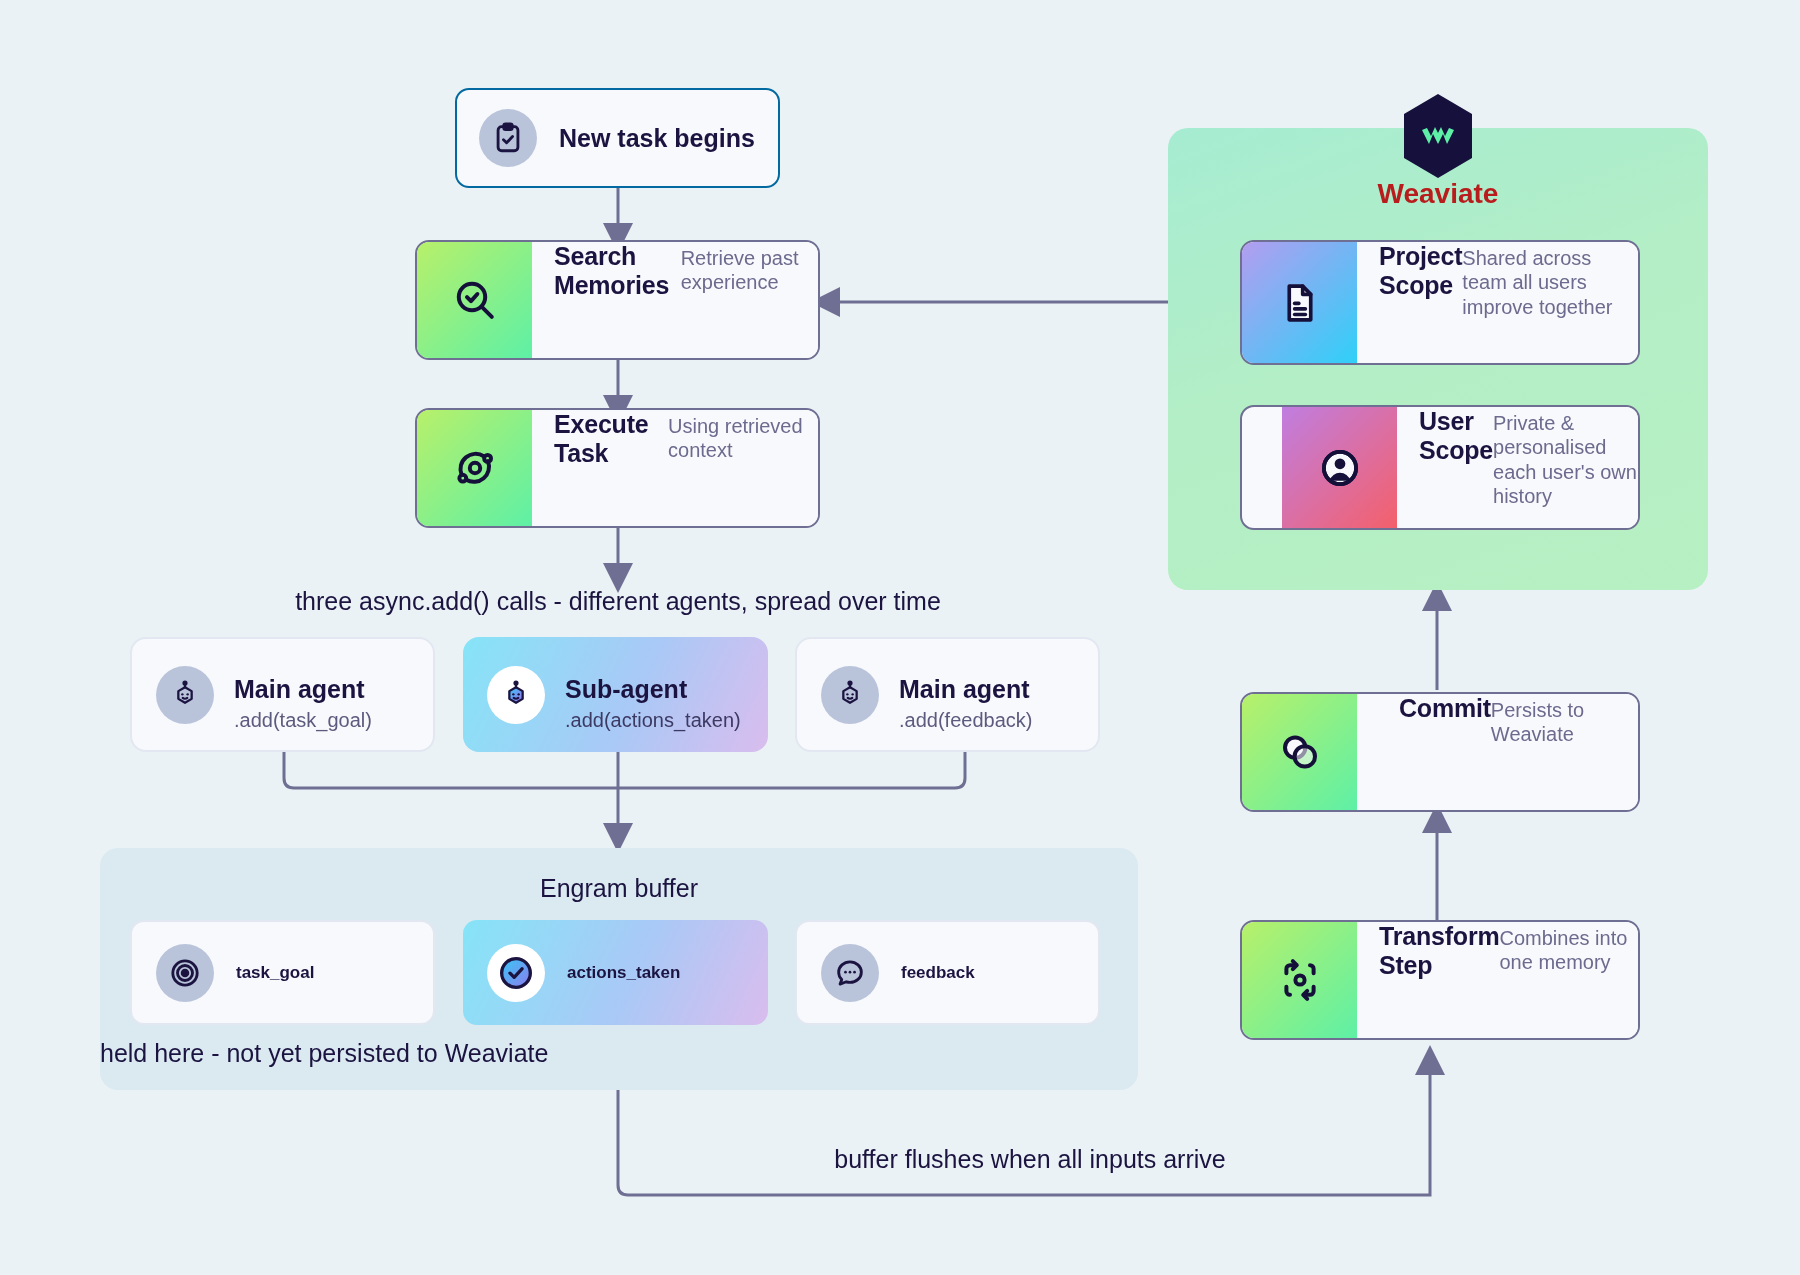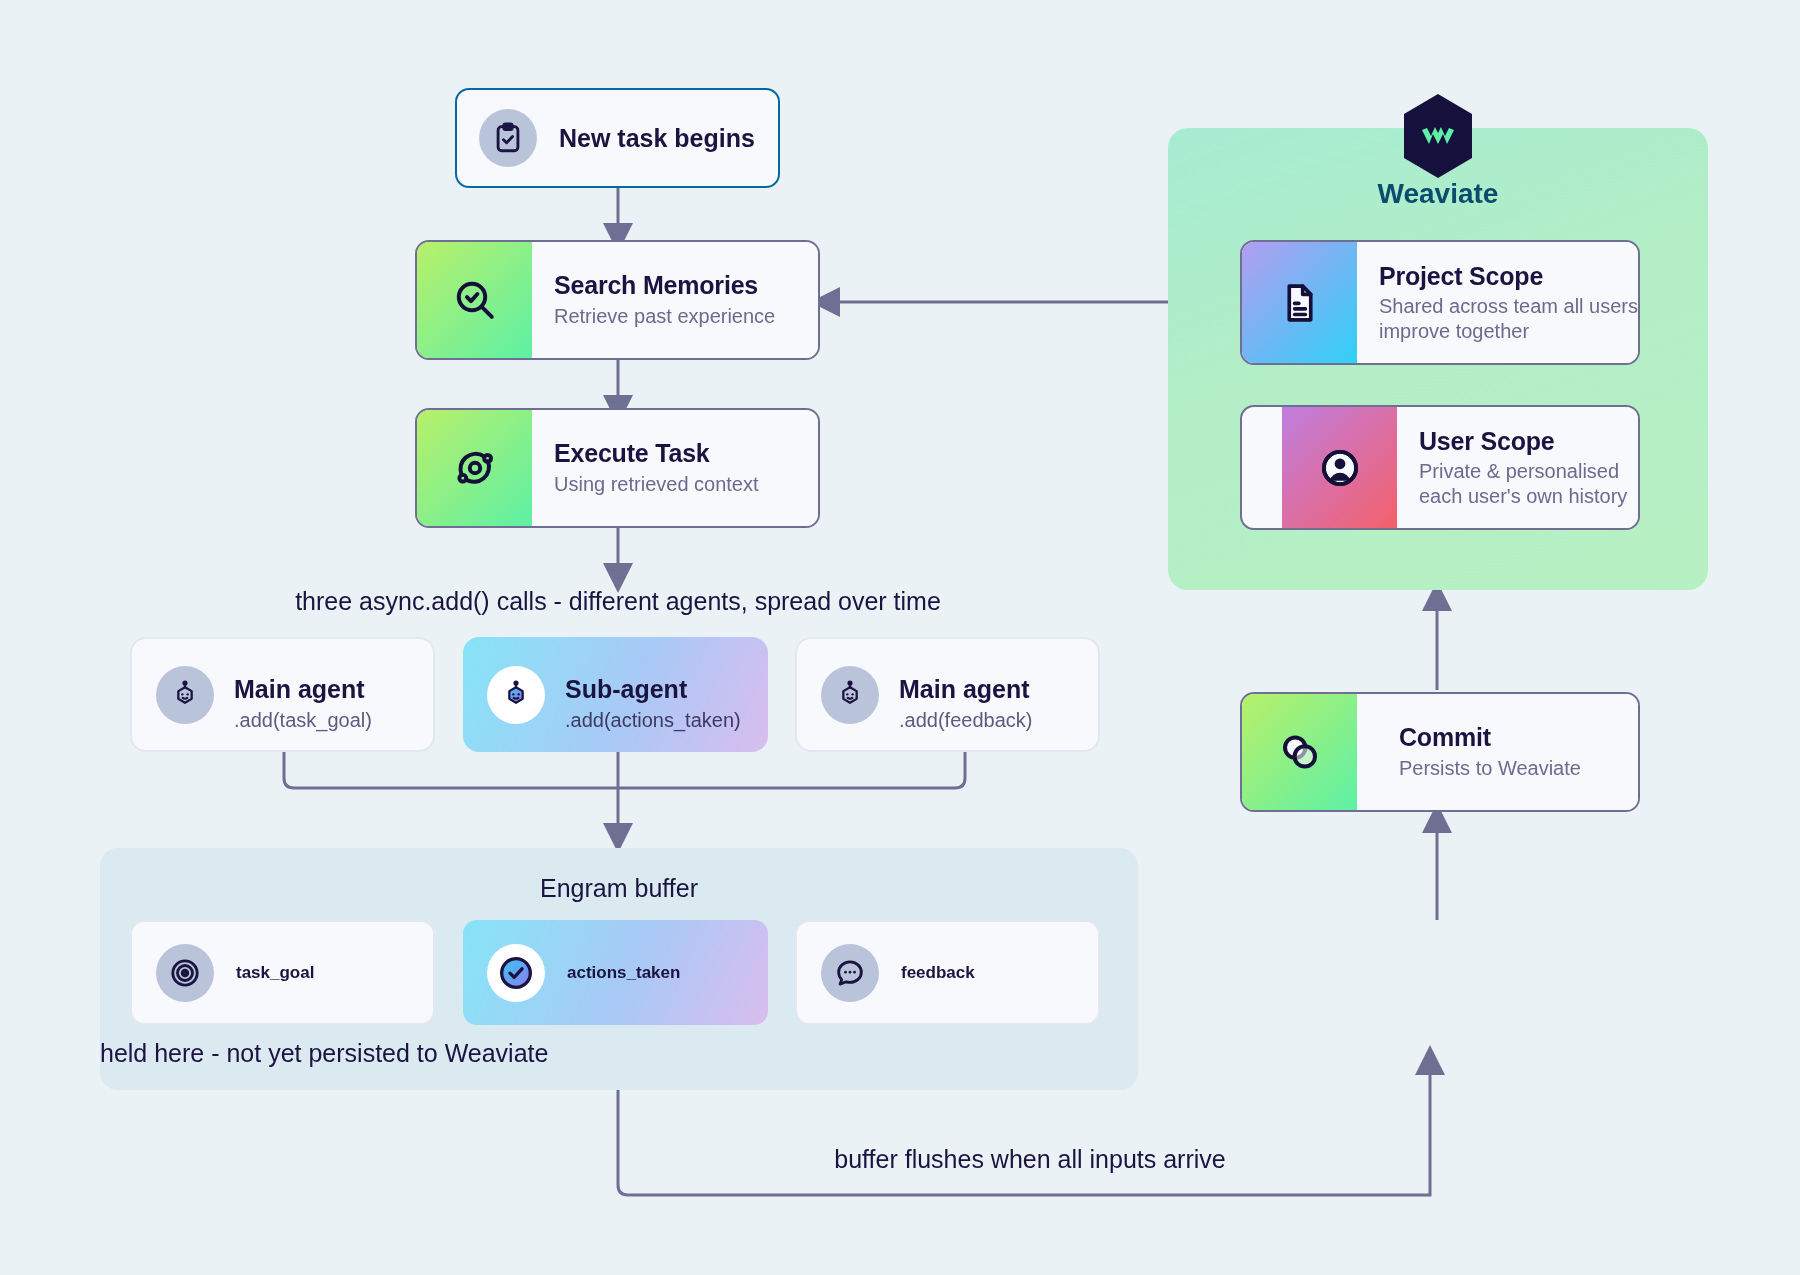--- a/index.html
+++ b/index.html
@@ -25,21 +25,21 @@
     align-items:stretch;
     overflow:hidden;
   }
   .card .iconpane{
     width:115px;
     flex:0 0 115px;
     display:flex;align-items:center;justify-content:center;
   }
   .card .body{
     flex:1 1 auto;
-    display:flex;flex-direction:column;justify-content:center;
+    display:flex;flex-direction:row;justify-content:center;
     padding-left:22px;
     background:#f8f9fc;
   }
   .card .ttl{font-size:25px;font-weight:bold;color:#1b1340;line-height:1.15;letter-spacing:-0.2px;}
   .card .sub{font-size:20px;color:#6c6a8e;line-height:1.22;margin-top:4px;}
 
   .grad-green{background:linear-gradient(135deg,#b8f06a 0%,#5ef0a6 100%);}
   .grad-blue{background:linear-gradient(135deg,#b39df0 0%,#2fd0f8 100%);}
   .grad-pink{background:linear-gradient(135deg,#c07ee0 0%,#f4606a 100%);}
 
@@ -112,21 +112,21 @@
   .chip .clbl{font-size:17px;font-weight:bold;margin-left:22px;color:#1b1340;}
 
   
   .wpanel{
     position:absolute;
     border-radius:20px;
     background:linear-gradient(160deg,#a6ecd2 0%,#b3eec6 45%,#b7f0c2 100%);
     box-sizing:border-box;
   }
   .wtitle{
-    position:absolute;text-align:center;font-size:28px;font-weight:bold;color:#0c4a6e;
+    position:absolute;text-align:center;font-size:28px;font-weight:bold;color:#b91c1c;
   }
   .wlogo{position:absolute;}
 
   .freetext{position:absolute;font-size:25px;color:#1b1340;text-align:center;}
 </style>
 </head>
 <body>
 
 <div class="stage">
 
@@ -295,20 +295,37 @@
         <circle cx="8.8" cy="11.4" r="0.95" fill="#1b1340" stroke="none"></circle>
         <circle cx="12" cy="11.4" r="0.95" fill="#1b1340" stroke="none"></circle>
         <circle cx="15.2" cy="11.4" r="0.95" fill="#1b1340" stroke="none"></circle>
       </svg>
     </span>
     <span class="clbl">feedback</span>
   </div>
 
   <div class="freetext" style="left:660px;top:1145px;width:740px;">buffer flushes when all inputs arrive</div>
 
+  <div class="card" style="left:1240px;top:920px;width:400px;height:120px;">
+    <div class="iconpane grad-green">
+      <svg width="48" height="48" viewBox="0 0 24 24" fill="none" stroke="#15103a" stroke-width="2" stroke-linecap="round" stroke-linejoin="round">
+        <path d="M5.2 8.6V6.4a1.8 1.8 0 0 1 1.8-1.8h3"></path>
+        <polyline points="8.4,2.6 10.4,4.6 8.4,6.6"></polyline>
+        <path d="M18.8 15.4v2.2a1.8 1.8 0 0 1-1.8 1.8h-3"></path>
+        <polyline points="15.6,21.4 13.6,19.4 15.6,17.4"></polyline>
+        <path d="M18.8 8.6V6.4a1.8 1.8 0 0 0-1.8-1.8"></path>
+        <path d="M5.2 15.4v2.2a1.8 1.8 0 0 0 1.8 1.8"></path>
+        <circle cx="12" cy="12" r="2.3"></circle>
+      </svg>
+    </div>
+    <div class="body">
+      <div class="ttl">Transform Step</div>
+      <div class="sub">Combines into one memory</div>
+    </div>
+  </div>
 
   <div class="card" style="left:1240px;top:692px;width:400px;height:120px;gap:20px;">
     <div class="iconpane grad-green">
       <svg width="48" height="48" viewBox="0 0 24 24" fill="none" stroke="#15103a" stroke-width="2">
         <circle cx="9.6" cy="9.8" r="5.1" fill="#f8f9fc"></circle>
         <circle cx="14.4" cy="14.2" r="5.1" fill="#f8f9fc" fill-opacity="0.55"></circle>
       </svg>
     </div>
     <div class="body">
       <div class="ttl">Commit</div>

